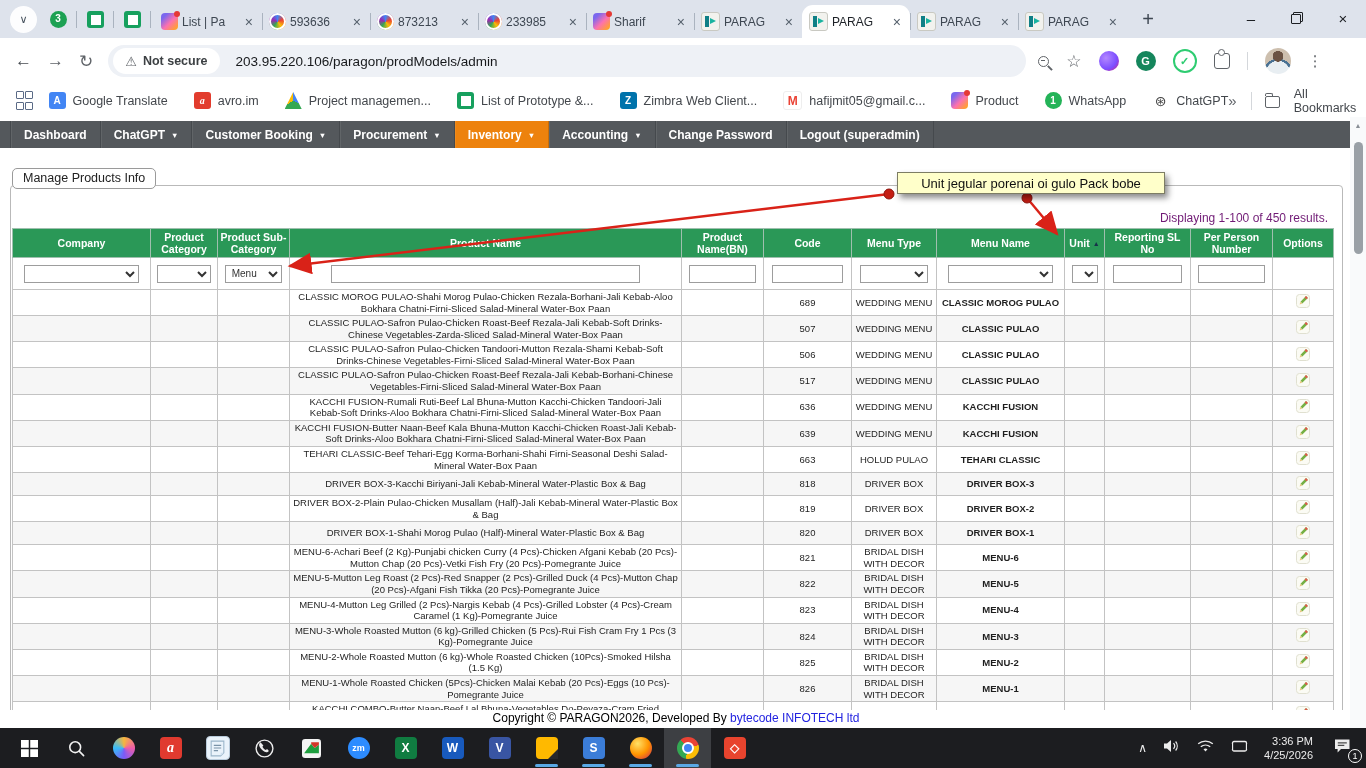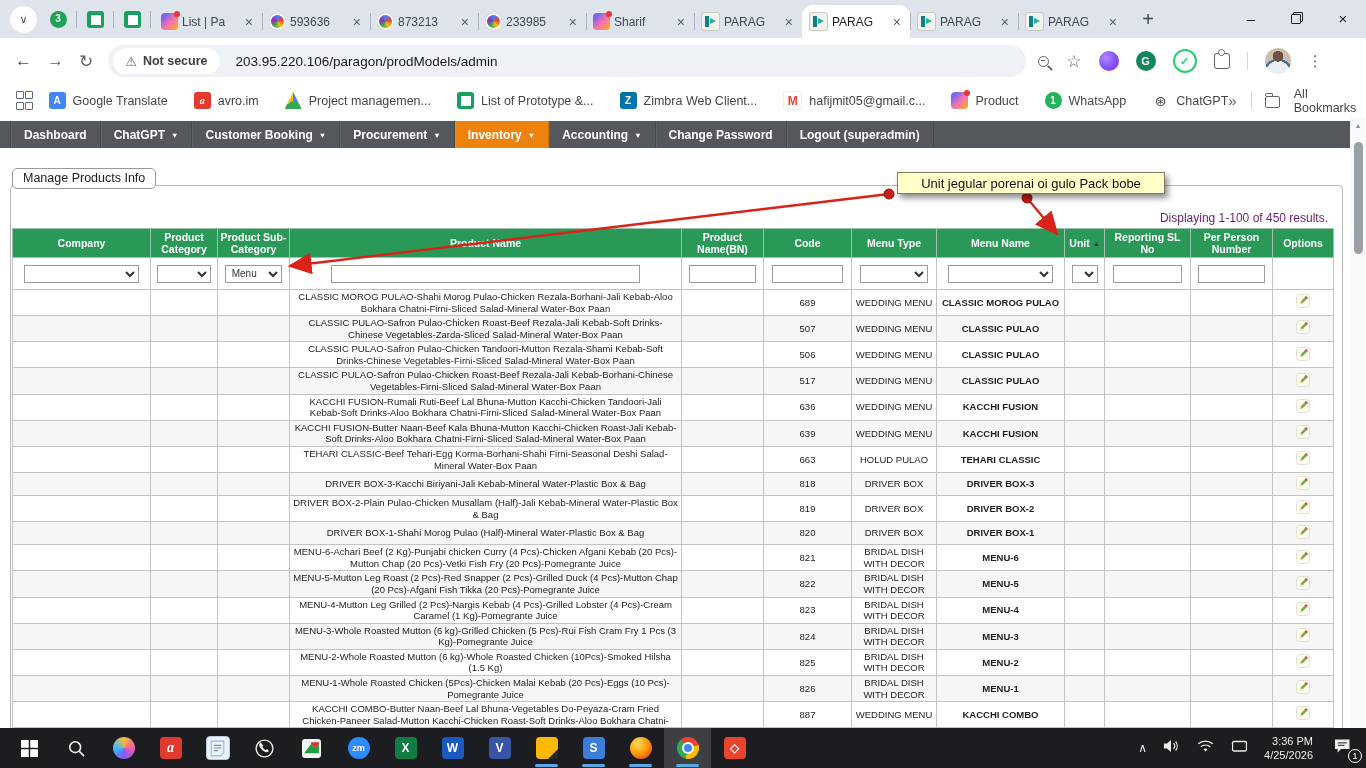--- a/index.html
+++ b/index.html
@@ -773,20 +773,23 @@
         </marker>
       </defs>
       <line x1="889" y1="77" x2="290" y2="149" stroke="#d92218" stroke-width="2.4" marker-end="url(#ah)"></line>
       <line x1="1027" y1="81" x2="1057" y2="117" stroke="#d92218" stroke-width="2.4" marker-end="url(#ah)"></line>
       <circle cx="889" cy="77" r="5" fill="#c41e14" stroke="#8e130c" stroke-width="1"></circle>
       <circle cx="1027" cy="81" r="5" fill="#c41e14" stroke="#8e130c" stroke-width="1"></circle>
     </svg>
 
     <div class="callout">Unit jegular porenai oi gulo Pack bobe</div>
 
+    <div class="pagefooter">
+      <span>Copyright © PARAGON2026, Developed By </span><a href="#">bytecode INFOTECH ltd</a>
+    </div>
 
     <div class="scrollbar">
       <div class="sb-up">▲</div>
       <div class="sb-thumb"></div>
     </div>
   </div>
 
   <div class="taskbar">
     <div id="task-icons">
         <div class="tbtn">

